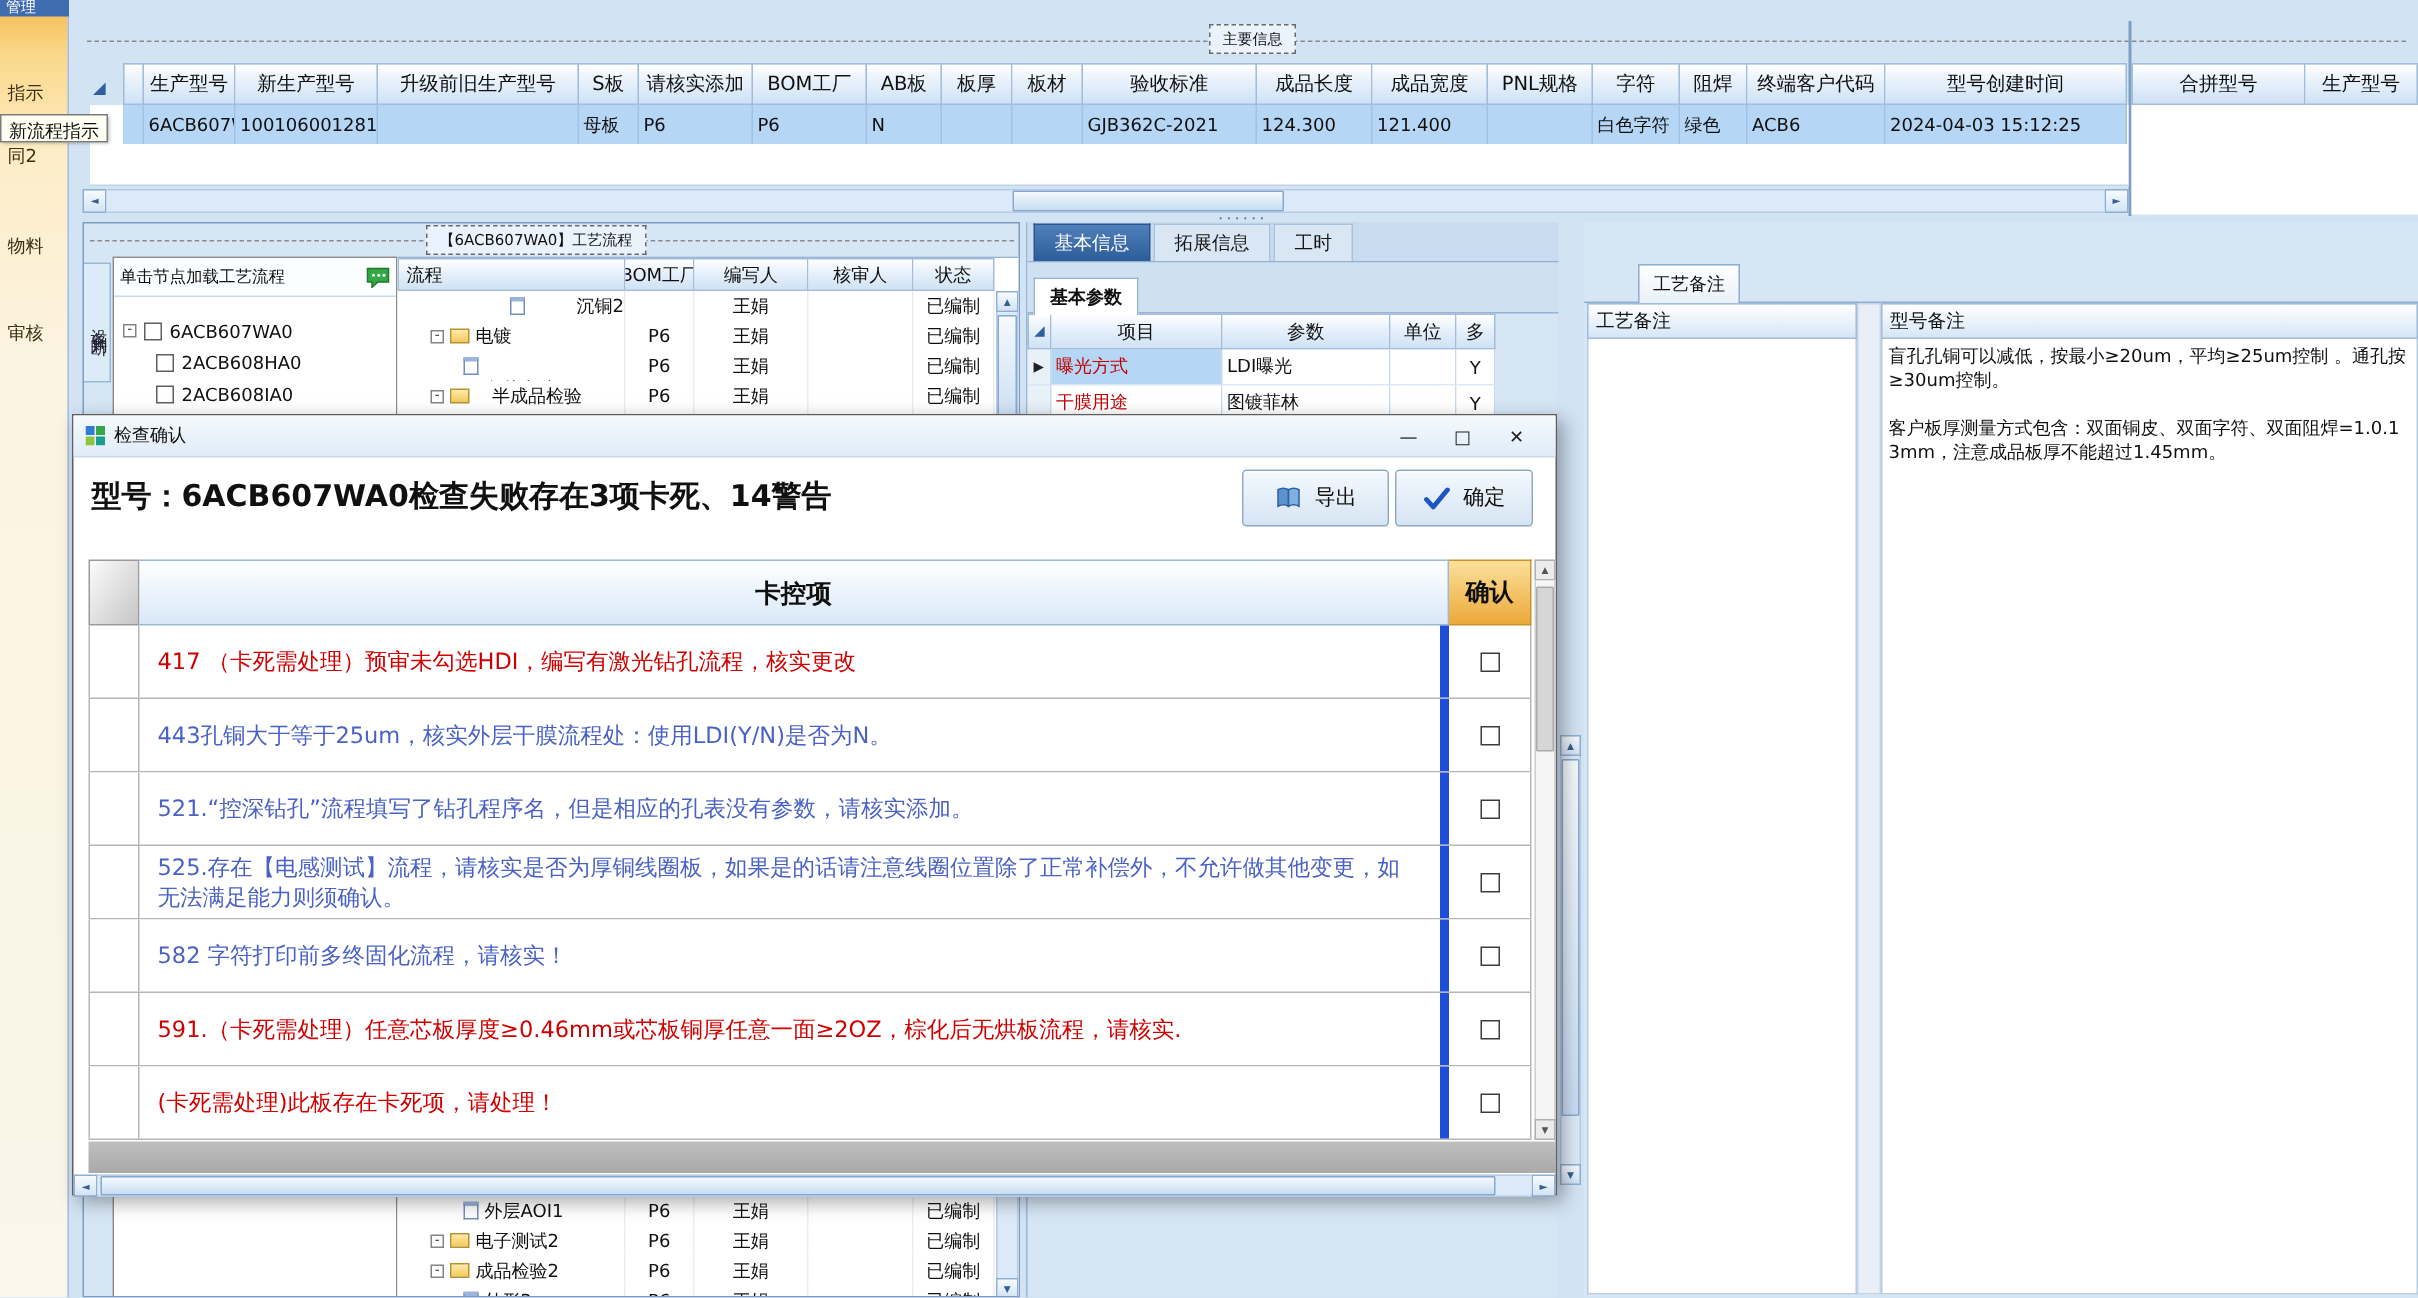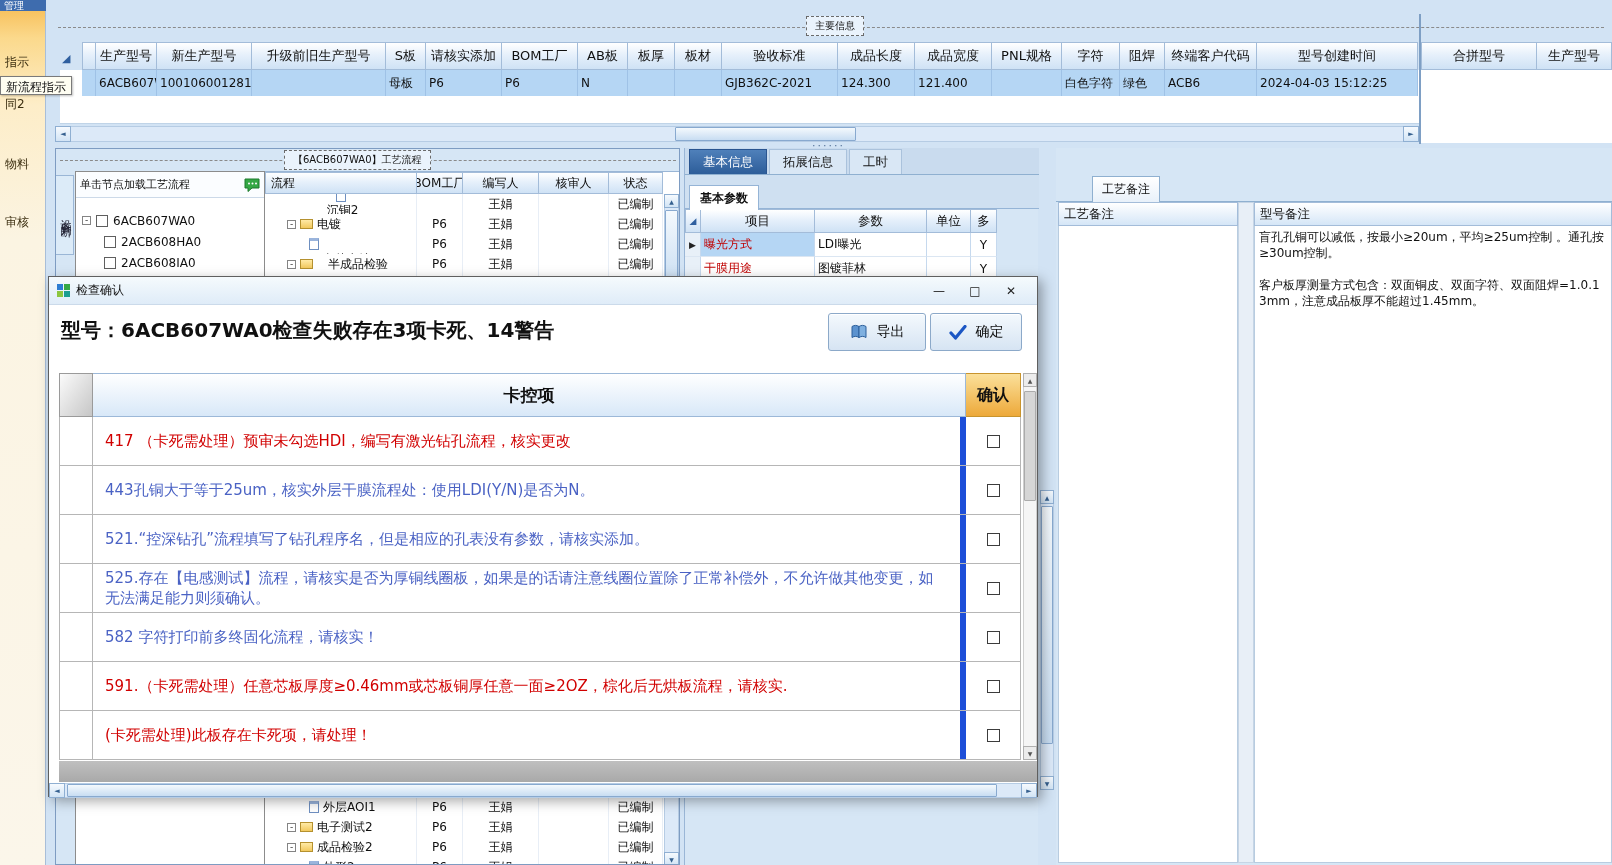--- a/index.html
+++ b/index.html
@@ -225,21 +225,21 @@
   <div id="proc-table">
     <div id="pt-header" class="flex">
       <div class="pt-hc w0 first" style="justify-content:flex-start;padding-left:5px">流程</div>
       <div class="pt-hc w1">BOM工厂</div>
       <div class="pt-hc w2">编写人</div>
       <div class="pt-hc w3">核审人</div>
       <div class="pt-hc w4">状态</div>
     </div>
     <div id="pt-top">
         <div class="pt-row">
-          <div class="pt-c w0" style="justify-content: center; flex-direction: column;">
+          <div class="pt-c w0" style="justify-content: space-between;">
             <div style="width: 44px; flex: 0 0 auto;"></div>
             <div class="file-i"></div>
             <div style="margin-left: 4px;">沉铜2</div>
           </div>
           <div class="pt-c w1"></div>
           <div class="pt-c w2">王娟</div>
           <div class="pt-c w3"></div>
           <div class="pt-c w4">已编制</div>
         </div>
         <div class="pt-row">

